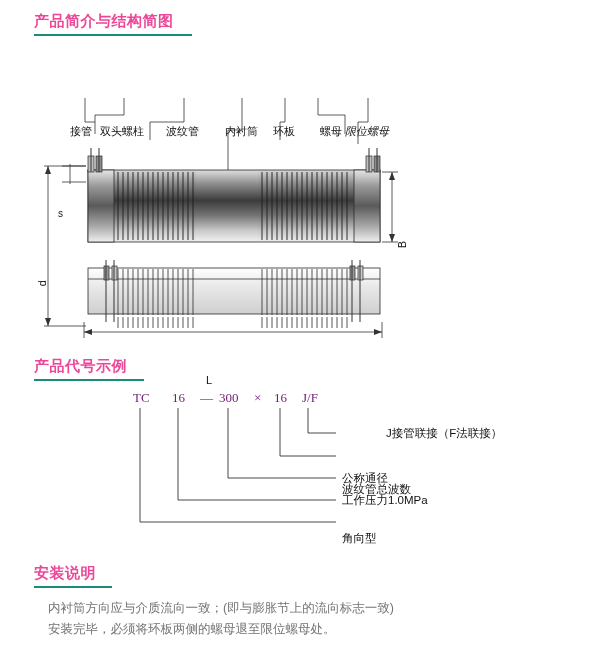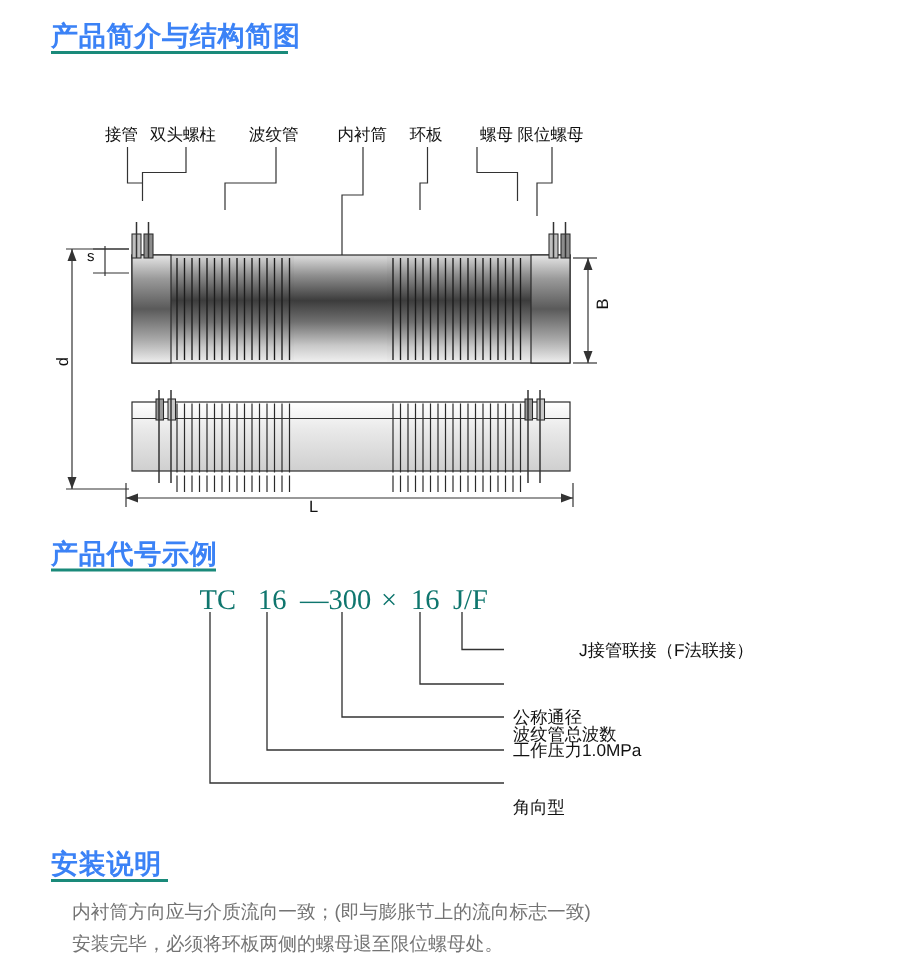--- a/index.html
+++ b/index.html
@@ -10,23 +10,23 @@
   body {
     width: 600px;
     height: 652px;
     position: relative;
     font-family: "Liberation Sans", sans-serif;
     color: #111;
     overflow: hidden;
   }
   .section-title {
     position: absolute;
-    font-size: 18px;
+    font-size: 15px;
     font-weight: bold;
-    color: #3b82f6;
+    color: #ec4899;
     letter-spacing: 0.5px;
     white-space: nowrap;
   }
   .title-rule {
     position: absolute;
     height: 2px;
     background: #1a8a7a;
   }
   #title-1 { left: 34px; top: 12px; }
   #rule-1 { left: 34px; top: 34px; width: 158px; }
@@ -39,34 +39,35 @@
   #figure1 {
     position: absolute;
     left: 0; top: 60px;
     width: 600px; height: 290px;
   }
   .lbl {
     position: absolute;
     font-size: 11px;
     white-space: nowrap;
     color: #111;
+    margin-top: 42px;
   }
 
   
   #figure2 {
     position: absolute;
     left: 0; top: 390px;
     width: 600px; height: 165px;
   }
   .code-token {
     position: absolute;
-    font-size: 19px;
+    font-size: 13px;
     font-family: "Liberation Serif", serif;
     white-space: nowrap;
-    color: #0f766e;
+    color: #701a75;
   }
   .leg {
     position: absolute;
     font-size: 11.5px;
     white-space: nowrap;
     color: #111;
   }
 
   
   #notes {
@@ -275,21 +276,21 @@
     </g>
   </svg>
 
   
   <div class="lbl" style="left:70px; top:22px;">接管</div>
   <div class="lbl" style="left:100px; top:22px;">双头螺柱</div>
   <div class="lbl" style="left:166px; top:22px;">波纹管</div>
   <div class="lbl" style="left:225px; top:22px;">内衬筒</div>
   <div class="lbl" style="left:273px; top:22px;">环板</div>
   <div class="lbl" style="left:320px; top:22px;">螺母</div>
-  <div class="lbl" style="left:345px; top:22px;">限位螺母</div>
+  <div class="lbl" style="left:345px; top:22px;font-style:italic;">限位螺母</div>
 
   
   <div class="lbl" style="left:58px; top:106px; font-size:10px;">s</div>
   <div class="lbl" style="left:36px; top:178px; writing-mode:vertical-rl; transform:rotate(180deg);">d</div>
   <div class="lbl" style="left:396px; top:139px; writing-mode:vertical-rl; transform:rotate(180deg);">B</div>
   <div class="lbl" style="left:206px; top:272px;">L</div>
 </div>
 
 <div id="figure2">
 

